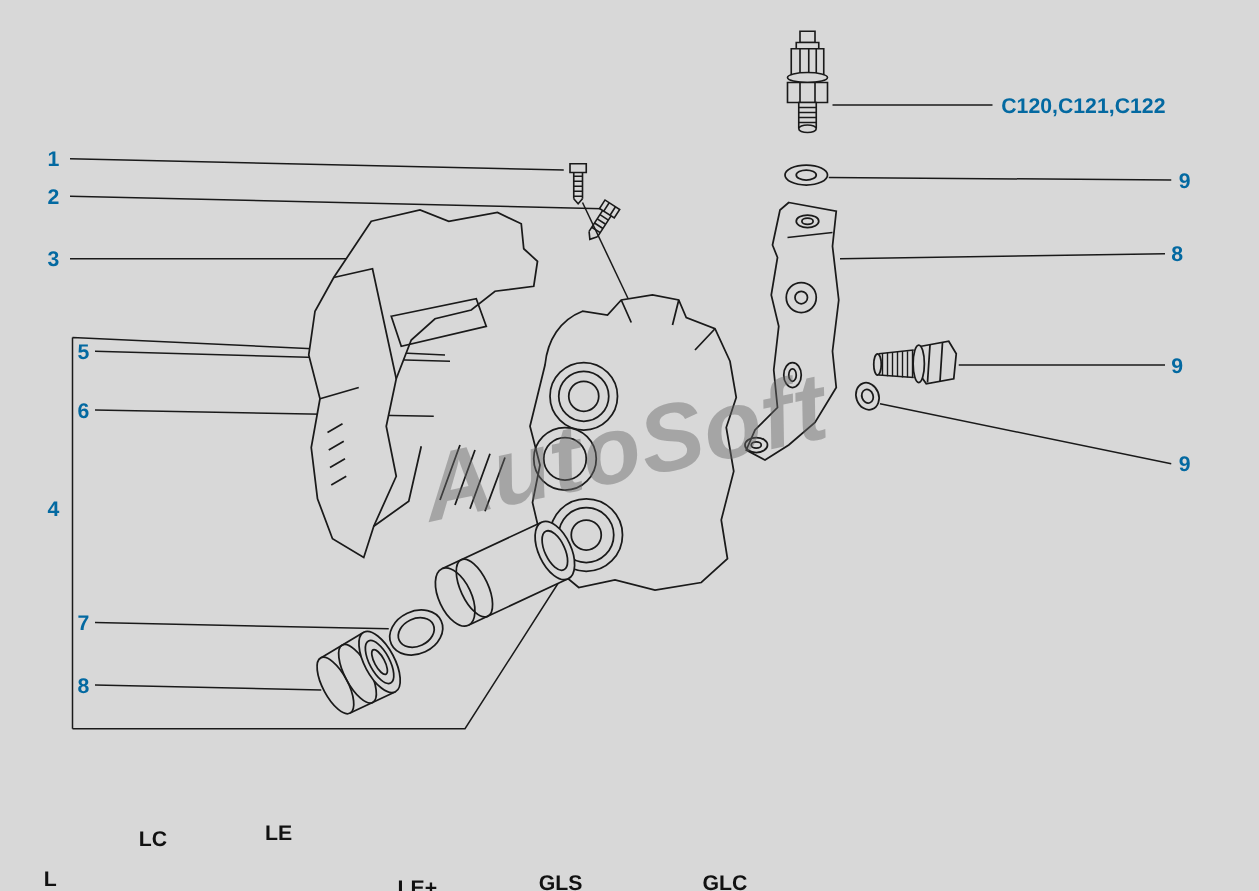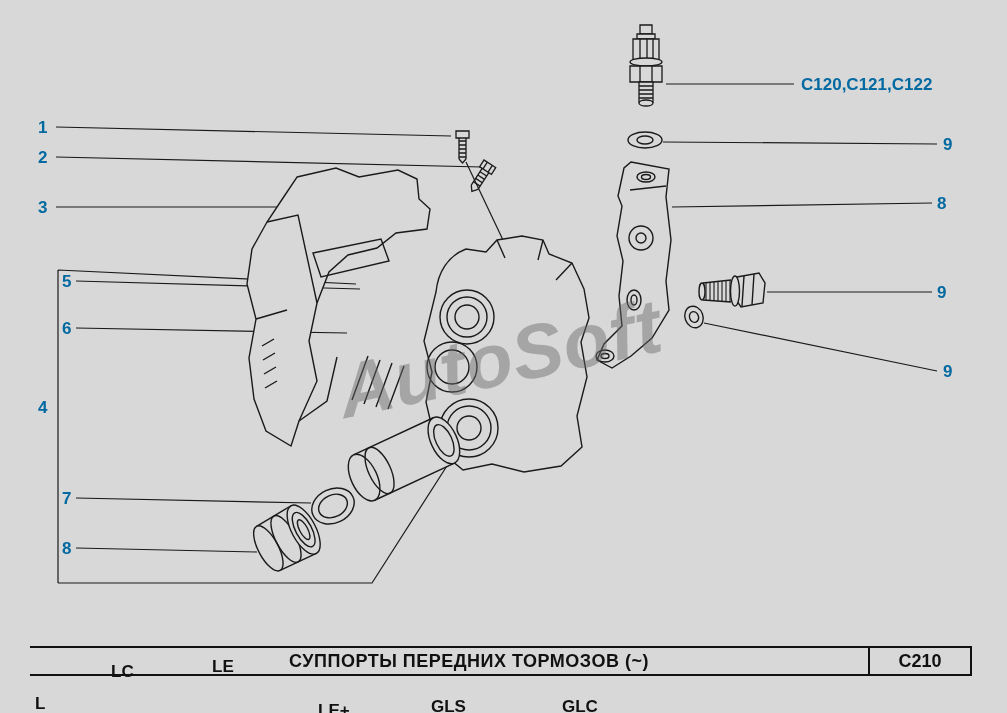--- a/index.html
+++ b/index.html
@@ -188,24 +188,20 @@
   <div class="callout" style="left:38px;top:399px">4</div>
   <div class="callout" style="left:62px;top:490px">7</div>
   <div class="callout" style="left:62px;top:540px">8</div>
 
   <div class="callout" style="left:801px;top:76px">C120,C121,C122</div>
   <div class="callout" style="left:943px;top:136px">9</div>
   <div class="callout" style="left:937px;top:195px">8</div>
   <div class="callout" style="left:937px;top:284px">9</div>
   <div class="callout" style="left:943px;top:363px">9</div>
 
-  <div class="footer-table">
-    <div class="footer-title-cell">СУППОРТЫ ПЕРЕДНИХ ТОРМОЗОВ (~)</div>
-    <div class="footer-code-cell">C210</div>
-  </div>
 
   <div class="variants-row">
     <span style="left:35px;top:695px">L</span>
     <span style="left:111px;top:663px">LC</span>
     <span style="left:212px;top:658px">LE</span>
     <span style="left:318px;top:702px">LE+</span>
     <span style="left:431px;top:698px">GLS</span>
     <span style="left:562px;top:698px">GLC</span>
   </div>
 

